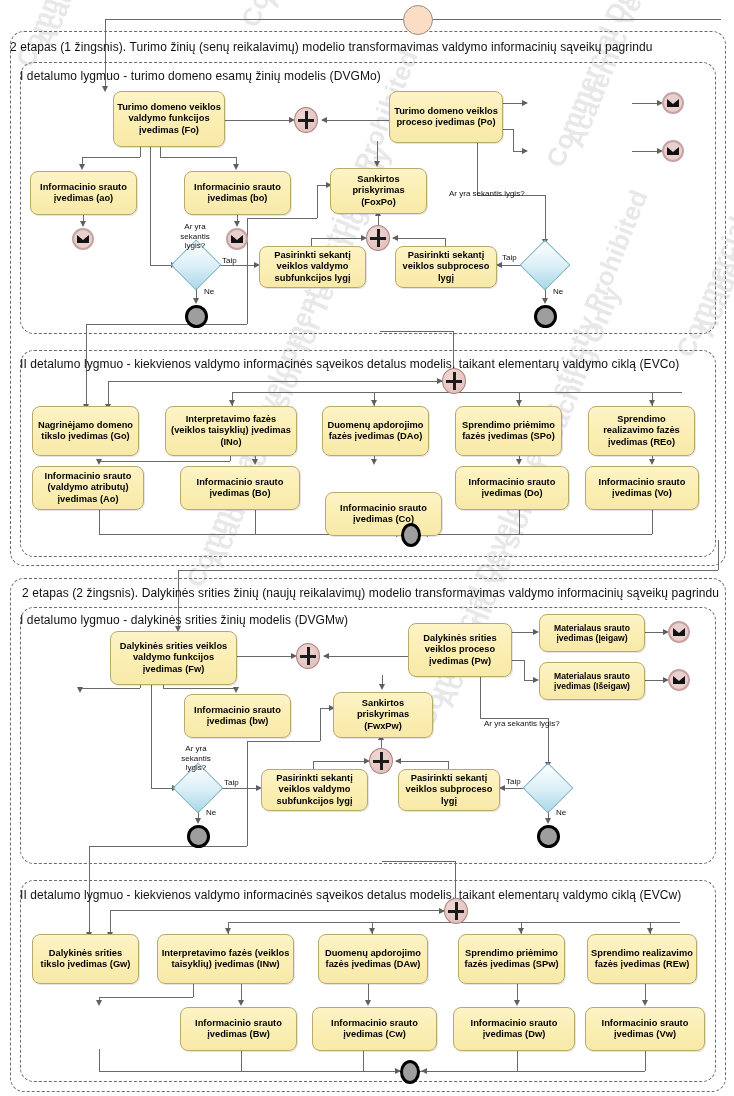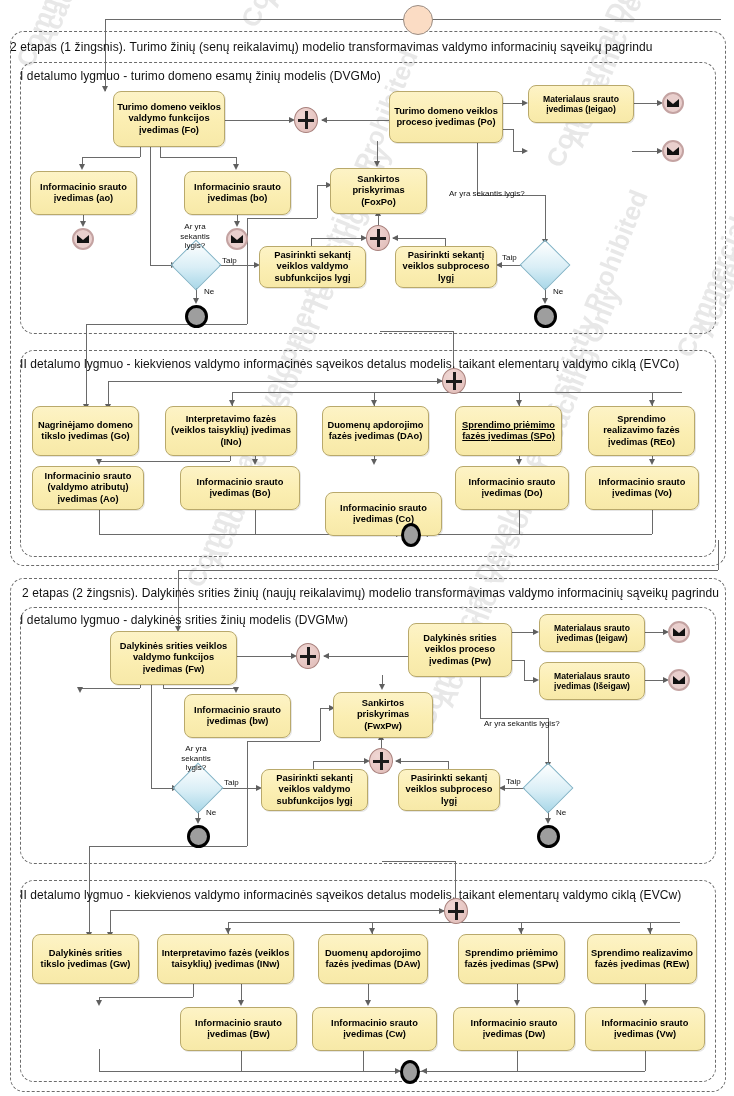--- a/index.html
+++ b/index.html
@@ -98,23 +98,20 @@
   <div class="ln v" style="left:105px;top:19px;height:72px;"></div>
   <div class="ar d" style="left:101.5px;top:86px;"></div>
 
   <div class="task" style="left:113px;top:91px;width:110px;height:54px;">
     <span>Turimo domeno veiklos valdymo funkcijos įvedimas (Fo)</span>
   </div>
   <div class="gw par" style="left:294px;top:107px;"></div>
   <div class="task" style="left:389px;top:91px;width:112px;height:50px;">
     <span>Turimo domeno veiklos proceso įvedimas (Po)</span>
   </div>
-  <div class="task sm" style="left:528px;top:85px;width:104px;height:36px;">
-    <span>Materialaus srauto įvedimas (Įeigao)</span>
-  </div>
   <div class="ev msg" style="left:662px;top:92px;">
       <i></i>
     </div>
   <div class="ev msg" style="left:662px;top:140px;">
       <i></i>
     </div>
 
   <div class="ln h" style="left:223px;top:120px;width:68px;"></div>
   <div class="ar r" style="left:289px;top:116.5px;"></div>
 
@@ -240,21 +237,21 @@
 
   <div class="task" style="left:32px;top:406px;width:105px;height:48px;">
     <span>Nagrinėjamo domeno tikslo įvedimas (Go)</span>
   </div>
   <div class="task" style="left:165px;top:406px;width:130px;height:48px;">
     <span>Interpretavimo fazės (veiklos taisyklių) įvedimas (INo)</span>
   </div>
   <div class="task" style="left:322px;top:406px;width:105px;height:48px;">
     <span>Duomenų apdorojimo fazės įvedimas (DAo)</span>
   </div>
-  <div class="task" style="left:455px;top:406px;width:105px;height:48px;text-decoration:underline;">
+  <div class="task" style="left:455px;top:406px;width:105px;height:48px;">
     <span>Sprendimo priėmimo fazės įvedimas (SPo)</span>
   </div>
   <div class="task" style="left:588px;top:406px;width:105px;height:48px;">
     <span>Sprendimo realizavimo fazės įvedimas (REo)</span>
   </div>
 
   <div class="ln v" style="left:232px;top:392px;height:14px;"></div>
   <div class="ar d" style="left:228.5px;top:400px;"></div>
   <div class="ln v" style="left:374px;top:392px;height:14px;"></div>
   <div class="ar d" style="left:370.5px;top:400px;"></div>

